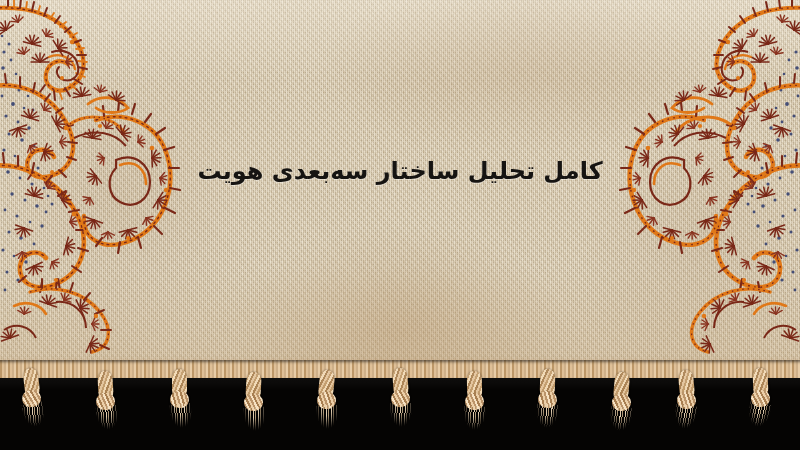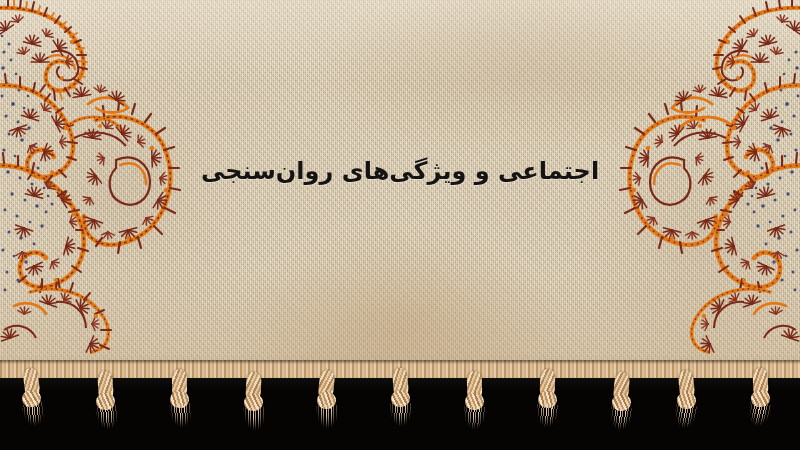--- a/index.html
+++ b/index.html
@@ -585,21 +585,21 @@
         <circle cx="152" cy="148" r="2.3"></circle>
           <circle cx="166" cy="190" r="2.2"></circle>
         <circle cx="128" cy="238" r="2"></circle>
           <circle cx="100" cy="126" r="2.1"></circle>
         <circle cx="96" cy="316" r="2.2"></circle>
       </g>
     </svg>
   </div>
 
   <div id="caption">
-    <div>اجتماعی و ویژگی‌های روان‌سنجی</div>
+    <div>کامل تحلیل ساختار سه‌بعدی هویت</div>
   </div>
 
   <div id="fringe">
     <div class="fringeTop"></div>
     <div id="tassels">
         <div class="tassel" style="left: 17.3636px; top: 8px;">
           <div class="knot" style="transform: rotate(-6deg);"></div>
           <div class="knot2" style="transform: rotate(-8deg);"></div>
           <div class="tuft" style="transform: rotate(-10deg); height: 34px;"></div>
         </div>

